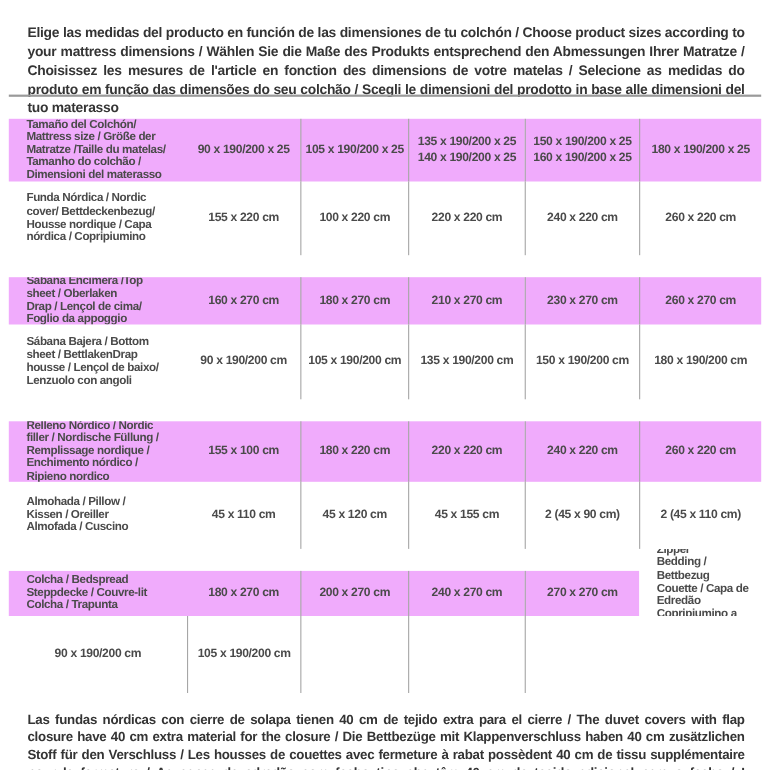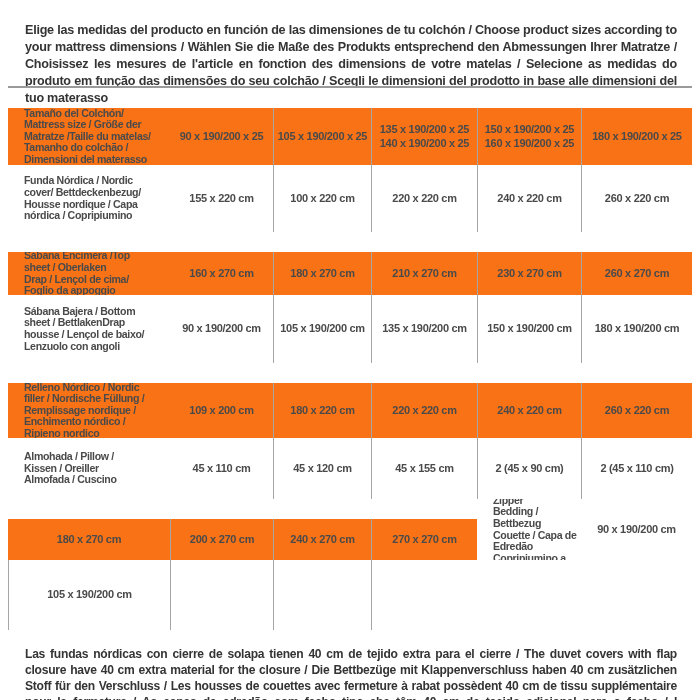--- a/index.html
+++ b/index.html
@@ -39,21 +39,21 @@
   }
   .cell{
     display:flex;
     align-items:center;
     overflow:hidden;
     white-space:pre-line;
     font-weight:bold;
     color:#4a4a4a;
     box-sizing:border-box;
   }
-  .cell.striped{background:#f97316;margin-top:20px;}
+  .cell.striped{background:#f0abfc;margin-top:20px;}
   .cell.vline{border-left:1px solid #a6a6a6;}
   .cell.label{
     justify-content:flex-start;
     padding-left:16px;
     padding-right:3px;
     font-size:10.6px;
     line-height:11.6px;
     letter-spacing:-0.35px;
   }
   .cell.val{
@@ -107,33 +107,36 @@
     <div class="cell val">90 x 190/200 cm</div>
     <div class="cell val vline">105 x 190/200 cm</div>
     <div class="cell val vline">135 x 190/200 cm</div>
     <div class="cell val vline">150 x 190/200 cm</div>
     <div class="cell val vline">180 x 190/200 cm</div>
     <div class="cell label striped">Relleno Nórdico / Nordic
 filler / Nordische Füllung /
 Remplissage nordique /
 Enchimento nórdico /
 Ripieno nordico</div>
-    <div class="cell val striped">109 x 200 cm</div>
+    <div class="cell val striped">155 x 100 cm</div>
     <div class="cell val striped vline">180 x 220 cm</div>
     <div class="cell val striped vline">220 x 220 cm</div>
     <div class="cell val striped vline">240 x 220 cm</div>
     <div class="cell val striped vline">260 x 220 cm</div>
     <div class="cell label">Almohada  / Pillow /
 Kissen / Oreiller
 Almofada / Cuscino</div>
     <div class="cell val">45 x 110 cm</div>
     <div class="cell val vline">45 x 120 cm</div>
     <div class="cell val vline">45 x 155 cm</div>
     <div class="cell val vline">2 (45 x 90 cm)</div>
     <div class="cell val vline">2 (45 x 110 cm)</div>
+    <div class="cell label striped">Colcha / Bedspread
+Steppdecke / Couvre-lit
+Colcha / Trapunta</div>
     <div class="cell val striped">180 x 270 cm</div>
     <div class="cell val striped vline">200 x 270 cm</div>
     <div class="cell val striped vline">240 x 270 cm</div>
     <div class="cell val striped vline">270 x 270 cm</div>
     <div class="cell label">Saco Nórdico / Zipper
 Bedding / Bettbezug
 Couette  / Capa de Edredão
 Copripiumino a sacco</div>
     <div class="cell val">90 x 190/200 cm</div>
     <div class="cell val vline">105 x 190/200 cm</div>

